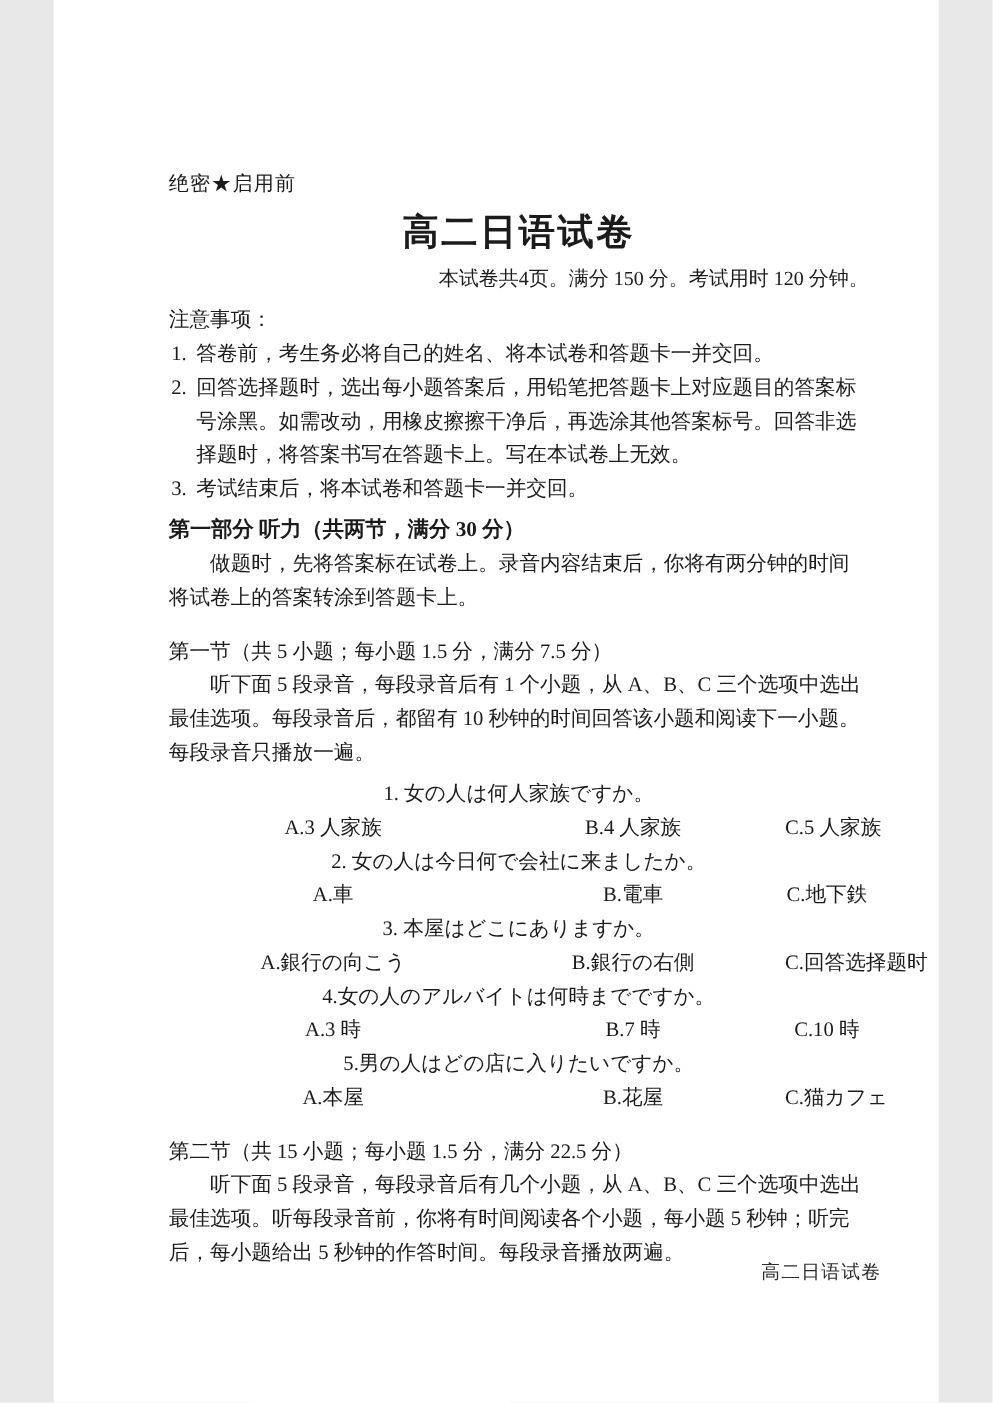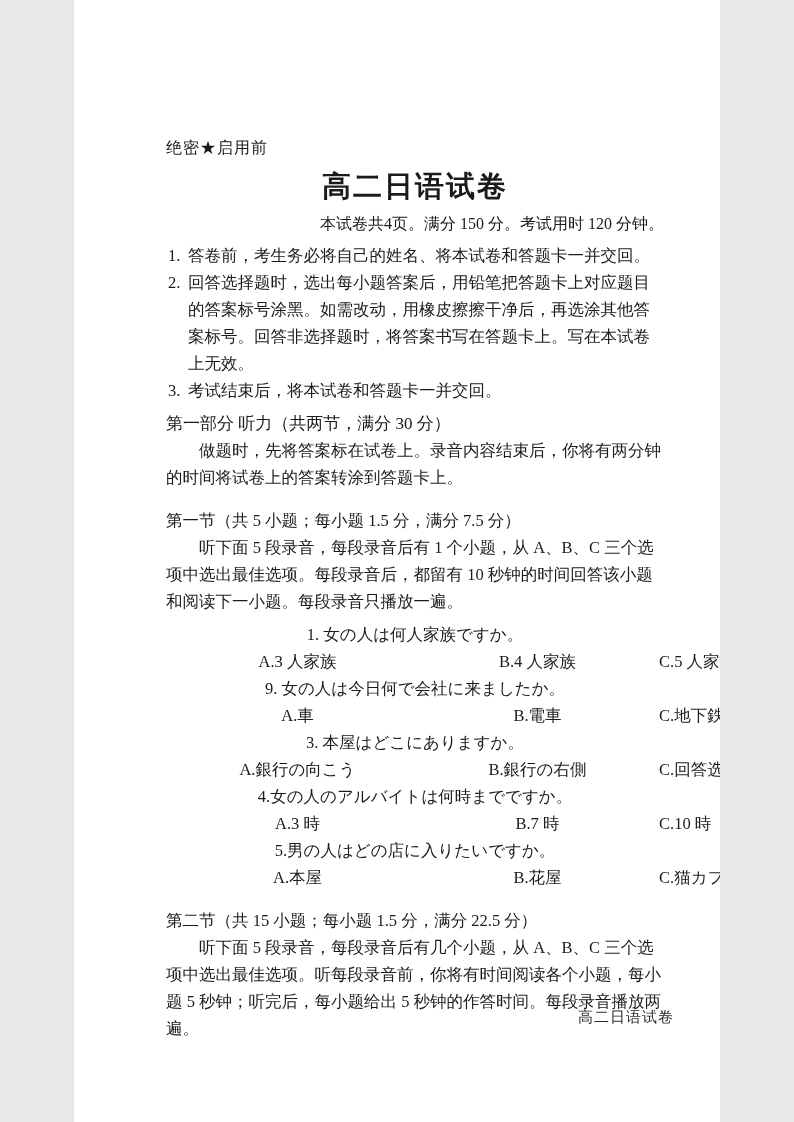--- a/index.html
+++ b/index.html
@@ -2,21 +2,21 @@
 <html><head>
 <meta charset="utf-8">
 <style>
   html, body { margin: 0; padding: 0; }
   body {
     background: #e8e8e8;
     font-family: "Liberation Serif", "DejaVu Serif", serif;
   }
   .page {
     position: relative;
-    width: 646px;
+    width: 708px;
     height: 1122px;
     margin: 0 auto;
     background: #ffffff;
     color: #1b1b1b;
     overflow: hidden;
   }
   .content {
     padding: 138px 56px 0 92px;
     font-size: 16.5px;
     line-height: 27px;
@@ -45,21 +45,21 @@
   .notice-item {
     position: relative;
     padding-left: 22px;
   }
   .notice-num {
     position: absolute;
     left: 2px;
     top: 0;
   }
   .part-heading {
-    font-weight: normal;
+    font-weight: bold;
     font-size: 17px;
     margin-top: 6px;
   }
   .para-indent { text-indent: 2em; font-family: Liberation Serif, serif; }
   .section-heading { margin-top: 16px; }
   .questions { margin-top: 6px; text-align: center; }
   .q-text { }
   .q-options {
     display: grid;
     grid-template-columns: 237px 243px auto;
@@ -81,20 +81,21 @@
 
 <div class="page">
   <div class="content">
 
     <div class="security-label">绝密★启用前</div>
 
     <div class="page-title">高二日语试卷</div>
 
     <div class="page-subtitle">本试卷共4页。满分 150 分。考试用时 120 分钟。</div>
 
+    <div class="notice-heading">注意事项：</div>
 
     <div class="notice-item">
       <span class="notice-num">1.</span>
       <span>答卷前，考生务必将自己的姓名、将本试卷和答题卡一并交回。</span>
     </div>
     <div class="notice-item">
       <span class="notice-num">2.</span>
       <span>回答选择题时，选出每小题答案后，用铅笔把答题卡上对应题目的答案标号涂黑。如需改动，用橡皮擦擦干净后，再选涂其他答案标号。回答非选择题时，将答案书写在答题卡上。写在本试卷上无效。</span>
     </div>
     <div class="notice-item">
@@ -115,21 +116,21 @@
       <div class="question">
         <div class="q-text">1. 女の人は何人家族ですか。</div>
         <div class="q-options">
           <span>A.3 人家族</span>
           <span>B.4 人家族</span>
           <span>C.5 人家族</span>
         </div>
       </div>
 
       <div class="question">
-        <div class="q-text">9. 女の人は今日何で会社に来ましたか。</div>
+        <div class="q-text">2. 女の人は今日何で会社に来ましたか。</div>
         <div class="q-options">
           <span>A.車</span>
           <span>B.電車</span>
           <span>C.地下鉄</span>
         </div>
       </div>
 
       <div class="question">
         <div class="q-text">3. 本屋はどこにありますか。</div>
         <div class="q-options">

